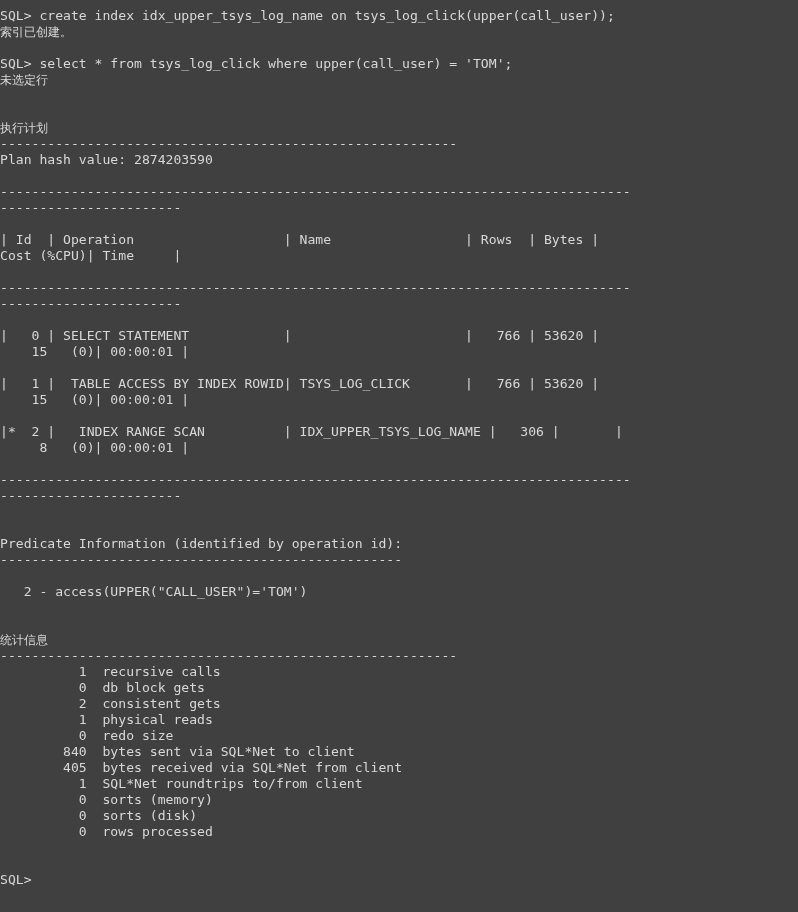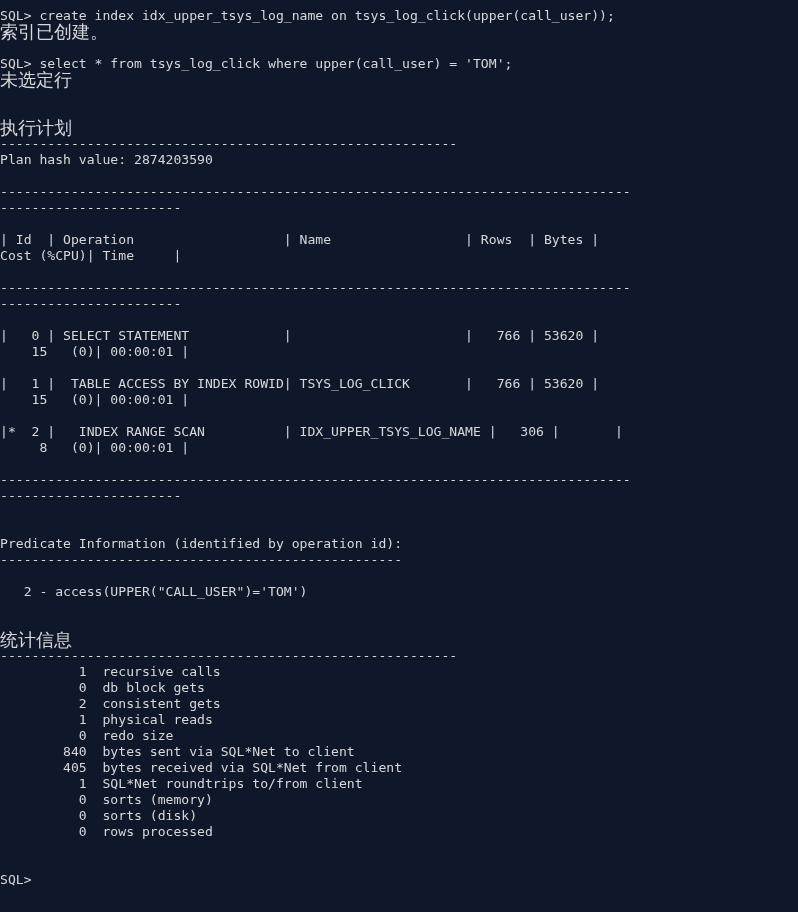--- a/index.html
+++ b/index.html
@@ -9,21 +9,21 @@
     background: #0a0a0a;
   }
   body {
     width: 798px;
     height: 912px;
     overflow: hidden;
   }
   #terminal {
     width: 798px;
     height: 912px;
-    background: #0f172a;
+    background: #404040;
     color: #d8d8d8;
     font-family: "DejaVu Sans Mono", "Liberation Mono", monospace;
     font-size: 13.1px;
     line-height: 16px;
     padding: 8px 0 0 0;
     box-sizing: border-box;
     letter-spacing: 0;
     white-space: pre;
     overflow: hidden;
   }
@@ -32,19 +32,19 @@
     height: 16px;
     white-space: pre;
     font-family: "DejaVu Sans Mono", "Liberation Mono", monospace;
     min-height: 16px;
   }
   .line:empty::before {
     content: "\200b";
   }
   .cjk {
     font-family: "DejaVu Sans", "Liberation Sans", sans-serif;
-    font-size: 18px;
+    font-size: 12px;
   }
 </style>
 </head>
 <body>
 
 <div id="terminal"><span class="line">SQL&gt; create index idx_upper_tsys_log_name on tsys_log_click(upper(call_user));</span><span class="line cjk">索引已创建。</span><span class="line"></span><span class="line">SQL&gt; select * from tsys_log_click where upper(call_user) = 'TOM';</span><span class="line cjk">未选定行</span><span class="line"></span><span class="line"></span><span class="line cjk">执行计划</span><span class="line">----------------------------------------------------------</span><span class="line">Plan hash value: 2874203590</span><span class="line"></span><span class="line">--------------------------------------------------------------------------------</span><span class="line">-----------------------</span><span class="line"></span><span class="line">| Id  | Operation                   | Name                 | Rows  | Bytes |</span><span class="line">Cost (%CPU)| Time     |</span><span class="line"></span><span class="line">--------------------------------------------------------------------------------</span><span class="line">-----------------------</span><span class="line"></span><span class="line">|   0 | SELECT STATEMENT            |                      |   766 | 53620 |</span><span class="line">    15   (0)| 00:00:01 |</span><span class="line"></span><span class="line">|   1 |  TABLE ACCESS BY INDEX ROWID| TSYS_LOG_CLICK       |   766 | 53620 |</span><span class="line">    15   (0)| 00:00:01 |</span><span class="line"></span><span class="line">|*  2 |   INDEX RANGE SCAN          | IDX_UPPER_TSYS_LOG_NAME |   306 |       |</span><span class="line">     8   (0)| 00:00:01 |</span><span class="line"></span><span class="line">--------------------------------------------------------------------------------</span><span class="line">-----------------------</span><span class="line"></span><span class="line"></span><span class="line">Predicate Information (identified by operation id):</span><span class="line">---------------------------------------------------</span><span class="line"></span><span class="line">   2 - access(UPPER("CALL_USER")='TOM')</span><span class="line"></span><span class="line"></span><span class="line cjk">统计信息</span><span class="line">----------------------------------------------------------</span><span class="line">          1  recursive calls</span><span class="line">          0  db block gets</span><span class="line">          2  consistent gets</span><span class="line">          1  physical reads</span><span class="line">          0  redo size</span><span class="line">        840  bytes sent via SQL*Net to client</span><span class="line">        405  bytes received via SQL*Net from client</span><span class="line">          1  SQL*Net roundtrips to/from client</span><span class="line">          0  sorts (memory)</span><span class="line">          0  sorts (disk)</span><span class="line">          0  rows processed</span><span class="line"></span><span class="line"></span><span class="line">SQL&gt;</span></div>
 
 </body></html>

